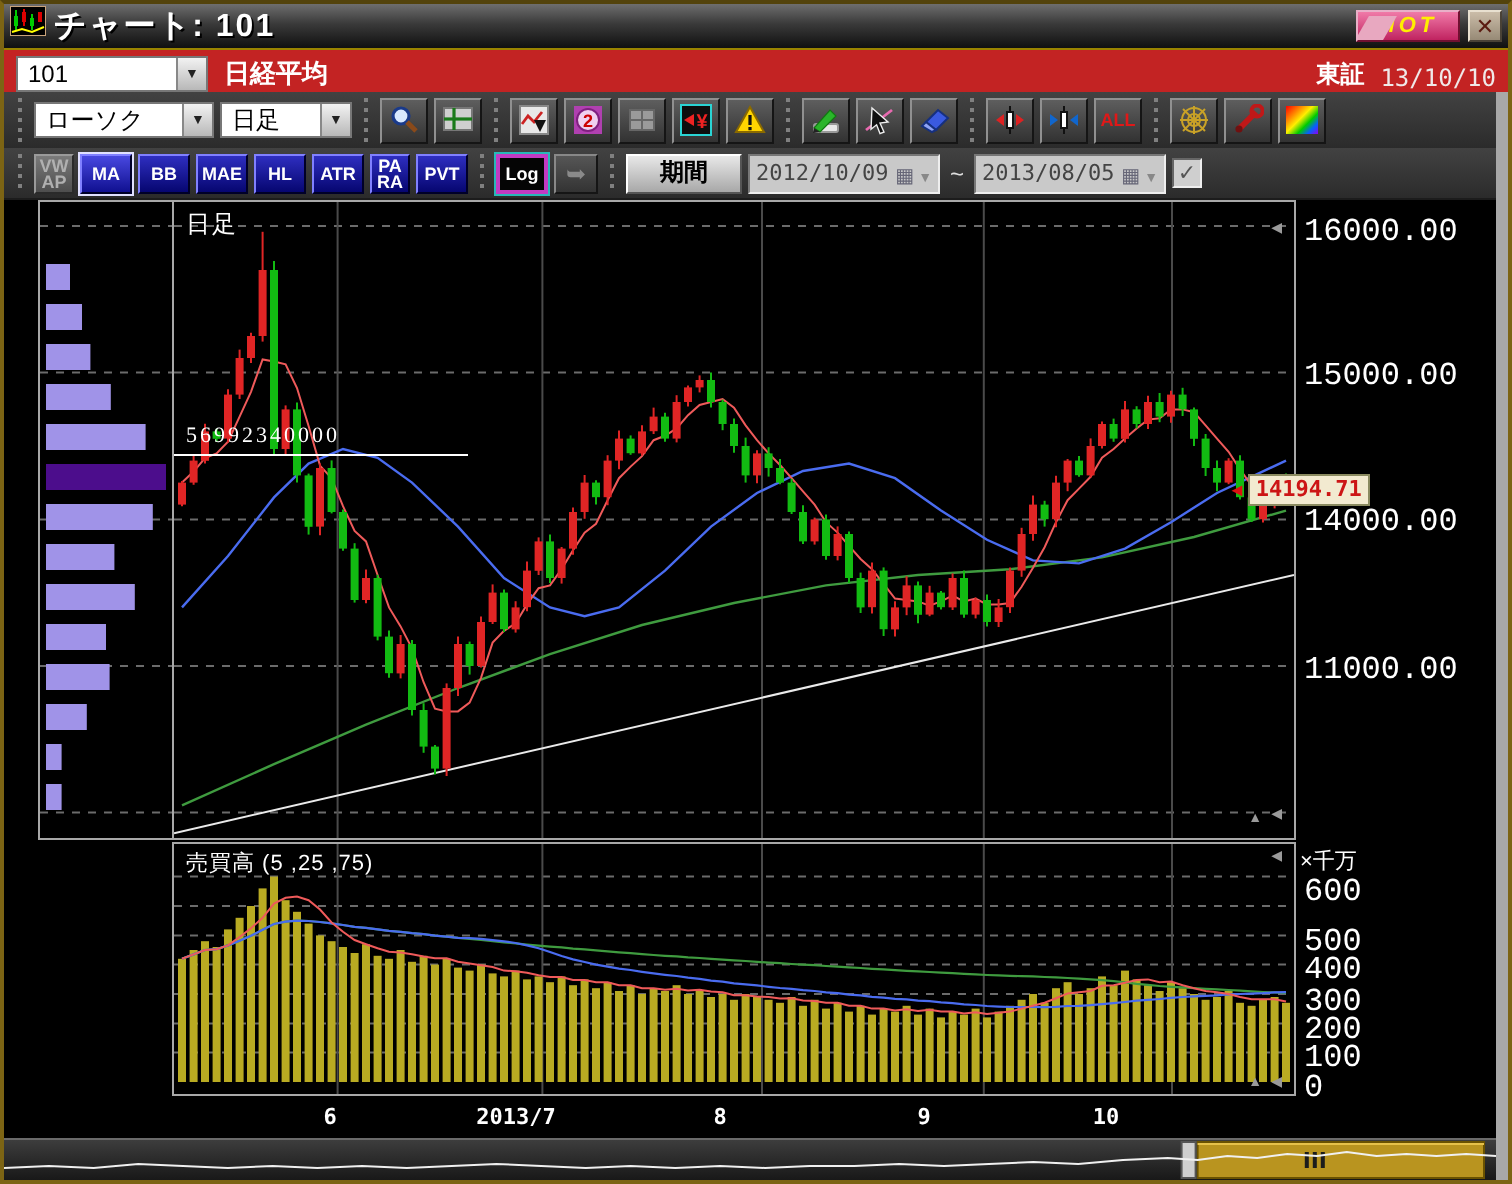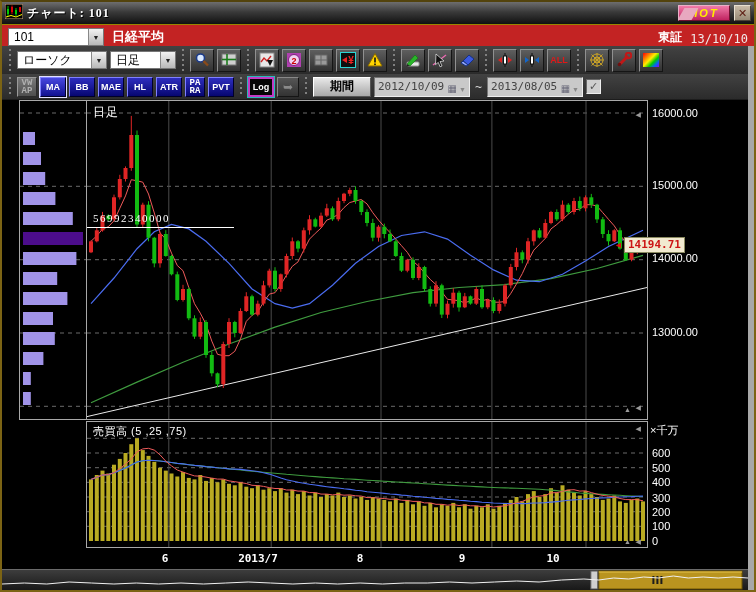--- a/index.html
+++ b/index.html
@@ -2,21 +2,21 @@
 <html><head>
 <meta charset="utf-8">
 <style>
   html,body{margin:0;padding:0;background:#1a1a1a;}
   *{box-sizing:border-box;}
   body{font-family:"Liberation Sans","DejaVu Sans",sans-serif;}
   .window{width:756px;height:592px;border:2px solid;border-color:#53430c #7c6414 #7c6414 #7c6414;background:#000;overflow:hidden;position:relative;}
 
   
   .titlebar{height:22px;background:linear-gradient(180deg,#6e6e6e,#3a3a3a 45%,#101010);display:flex;align-items:center;padding:0 3px;gap:4px;}
-  .titlebar .ttl{color:#fff;font-size:12px;font-weight:bold;text-shadow:1px 1px 0 #000;letter-spacing:1px;font-family:Liberation Serif, serif;}
+  .titlebar .ttl{color:#fff;font-size:16px;font-weight:bold;text-shadow:1px 1px 0 #000;letter-spacing:1px;}
   .spacer{flex:1;}
   .hotbtn{width:52px;height:16px;background:linear-gradient(180deg,#f07aa8,#c02360);border:1px solid #e8b0c8;border-right-color:#701030;border-bottom-color:#701030;color:#ffee00;font-size:11px;font-weight:bold;font-style:italic;display:flex;align-items:center;justify-content:center;letter-spacing:2px;position:relative;overflow:hidden;cursor:pointer;}
   .hotbtn::before{content:"";position:absolute;left:2px;top:2px;width:14px;height:12px;background:#e8a8c0;transform:skewX(-30deg);}
   .closebtn{width:17px;height:16px;background:linear-gradient(180deg,#cabcA8,#978a76);border:1px solid #e8e0d0;border-right-color:#4a4236;border-bottom-color:#4a4236;color:#5a1a10;font-size:11px;font-weight:bold;display:flex;align-items:center;justify-content:center;cursor:pointer;}
 
   
   .redbar{height:22px;background:#c32323;border-top:1px solid #9a8400;display:flex;align-items:flex-end;padding:0 6px;gap:8px;}
   .redbar .name{color:#fff;font-size:13px;font-weight:bold;}
   .redbar .exch{color:#fff;font-size:12px;font-weight:bold;}
   .redbar .qdate{color:#f0e8e8;font-size:12px;font-family:"DejaVu Sans Mono",monospace;}
@@ -31,21 +31,21 @@
   .bodyarea{border-right:6px solid #a8a8a8;height:544px;background:#14b8a6;}
   .tb{background:linear-gradient(180deg,#424242,#2b2b2b);display:flex;align-items:center;padding:0 4px;gap:3px;}
   .tb2{height:28px;}
   .tb3{height:26px;border-bottom:1px solid #1c1c1c;}
   .sep{width:6px;align-self:stretch;margin:3px 1px;background-image:repeating-linear-gradient(180deg,#808080 0 2px,transparent 2px 5px);background-size:2px 100%;background-repeat:no-repeat;background-position:center;}
   .ibtn{width:24px;height:23px;background:linear-gradient(180deg,#5e5e5e,#323232);border:1px solid;border-color:#909090 #151515 #151515 #909090;display:flex;align-items:center;justify-content:center;cursor:pointer;padding:0;}
   .ibtn svg{width:16px;height:16px;display:block;}
   .ibtn .rainbow{width:16px;height:14px;background:linear-gradient(135deg,#f00,#ff8000 25%,#ffee00 45%,#0c0 65%,#0660ff 82%,#9000f0);}
   .allbtn{color:#e01818;font-size:9px;font-weight:bold;letter-spacing:0;}
   .nbtn{min-width:26px;height:20px;padding:0 2px;background:linear-gradient(180deg,#2e2ec0,#060670);color:#fff;font-size:9px;font-weight:bold;line-height:8px;display:flex;align-items:center;justify-content:center;text-align:center;border:1px solid;border-color:#8080ff #000028 #000028 #8080ff;cursor:pointer;}
-  .nbtn.two{min-width:20px;width:20px;word-break:break-all;white-space:normal;padding:0 1px;font-family:Liberation Mono, monospace;}
+  .nbtn.two{min-width:20px;width:20px;word-break:break-all;white-space:normal;padding:0 1px;}
   .nbtn.active{outline:1px solid #e0e0ff;background:linear-gradient(180deg,#4848e0,#101090);}
   .nbtn.disabled{background:linear-gradient(180deg,#7a7a7a,#4e4e4e);color:#b0b0b0;border-color:#9a9a9a #2a2a2a #2a2a2a #9a9a9a;}
   .logbtn{width:26px;height:20px;background:#050505;color:#fff;font-size:9px;font-weight:bold;display:flex;align-items:center;justify-content:center;border:2px solid #c23ac2;outline:1px solid #28b8b8;cursor:pointer;}
   .arrbtn{color:#8a8a8a;font-size:12px;width:22px;height:20px;background:linear-gradient(180deg,#565656,#333);border:1px solid;border-color:#888 #151515 #151515 #888;display:flex;align-items:center;justify-content:center;}
   .kikan{height:20px;padding:0 16px;background:linear-gradient(180deg,#e8e8e8,#a8a8a8);border:1px solid;border-color:#fff #555 #555 #fff;color:#000;font-size:12px;font-weight:bold;display:flex;align-items:center;cursor:pointer;}
   .datefld{height:20px;width:96px;background:#c9c9c9;border:1px solid;border-color:#777 #eee #eee #777;display:flex;align-items:center;padding:0 3px;gap:2px;cursor:pointer;}
   .datefld .dv{flex:1;font-size:11px;color:#444;font-family:"DejaVu Sans Mono",monospace;}
   .datefld .cal::before{content:"▦";color:#667;font-size:10px;}
   .datefld .da::before{content:"▼";color:#888;font-size:7px;}
   .tilde{color:#ddd;font-size:12px;padding:0 2px;}
@@ -56,21 +56,21 @@
   .panel{position:absolute;border:1px solid #a8a8a8;background:#000;}
   .hist-panel{left:17px;top:0;width:68px;height:320px;}
   .price-panel{left:84px;top:0;width:562px;height:320px;}
   .vol-panel{left:84px;top:321px;width:562px;height:127px;}
   .panel svg{display:block;}
   .ovl{position:absolute;color:#fff;}
   .chart-title{left:6px;top:3px;font-size:12px;letter-spacing:1px;}
   .vap-text{left:6px;top:111px;font-size:11px;font-family:Liberation Serif, serif;letter-spacing:1.5px;}
   .vap-line{left:0;top:126px;width:147px;height:1px;background:#fff;}
   .vol-title{left:6px;top:2px;font-size:11px;letter-spacing:0.5px;}
-  .ytick{position:absolute;left:650px;color:#fff;font-size:11px;font-family:Liberation Sans, sans-serif;}
+  .ytick{position:absolute;left:650px;color:#fff;font-size:16px;font-family:Liberation Mono, monospace;}
   .vunit{position:absolute;left:648px;color:#fff;font-size:11px;}
   .xtick{position:absolute;top:452px;color:#fff;font-size:11px;font-weight:bold;font-family:"DejaVu Sans Mono",monospace;transform:translateX(-50%);}
   .pricetag{position:absolute;top:137px;left:612px;display:flex;align-items:center;}
   .pricetag .arr{color:#dd1111;font-size:9px;margin-right:1px;}
   .pricetag .box{background:#f2ead0;border:1px solid #8a8a60;color:#cc1515;font-size:11px;font-weight:bold;font-family:"DejaVu Sans Mono",monospace;padding:0 3px;line-height:14px;}
   .scr{position:absolute;color:#9a9a9a;font-size:7px;line-height:7px;cursor:pointer;}
 
   
   .minimap{position:absolute;left:0;top:469px;width:746px;height:21px;background:linear-gradient(180deg,#3d3d3d,#181818);border-top:1px solid #6a6a6a;}
 </style>
@@ -624,29 +624,29 @@
           </svg>
         <span class="ovl vol-title">売買高 (5 ,25 ,75)</span>
         <span class="scr" style="right:6px;top:3px">◀</span>
         <span class="scr" style="right:16px;bottom:2px">▲</span>
         <span class="scr" style="right:6px;bottom:2px">◀</span>
       </div>
 
       <span class="ytick" style="top:7px">16000.00</span>
       <span class="ytick" style="top:79px">15000.00</span>
       <span class="ytick" style="top:152px">14000.00</span>
-      <span class="ytick" style="top:226px">13000.00</span>
+      <span class="ytick" style="top:226px">11000.00</span>
 
       <span class="pricetag">
         <span class="arr">◄</span>
         <span class="box">14194.71</span>
       </span>
 
       <span class="vunit" style="top:323px">×千万</span>
-      <span class="ytick" style="top:347px">600</span>
+      <span class="ytick" style="top:337px">600</span>
       <span class="ytick" style="top:362px">500</span>
       <span class="ytick" style="top:376px">400</span>
       <span class="ytick" style="top:392px">300</span>
       <span class="ytick" style="top:406px">200</span>
       <span class="ytick" style="top:420px">100</span>
       <span class="ytick" style="top:435px">0</span>
 
       <span class="xtick" style="left:163px">6</span>
       <span class="xtick" style="left:256px">2013/7</span>
       <span class="xtick" style="left:358px">8</span>

